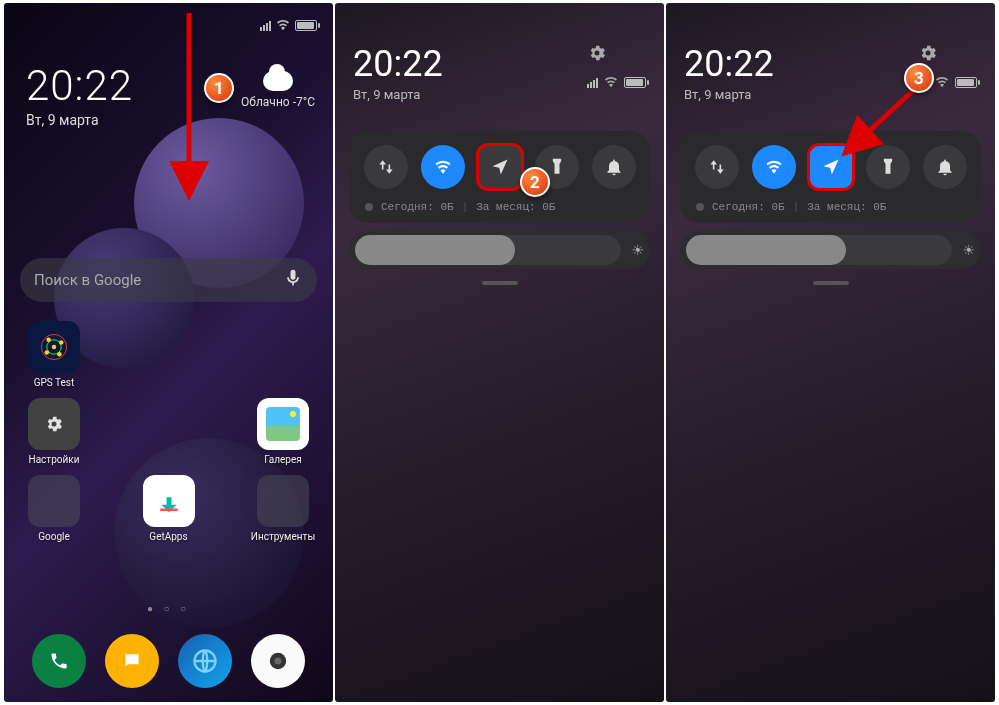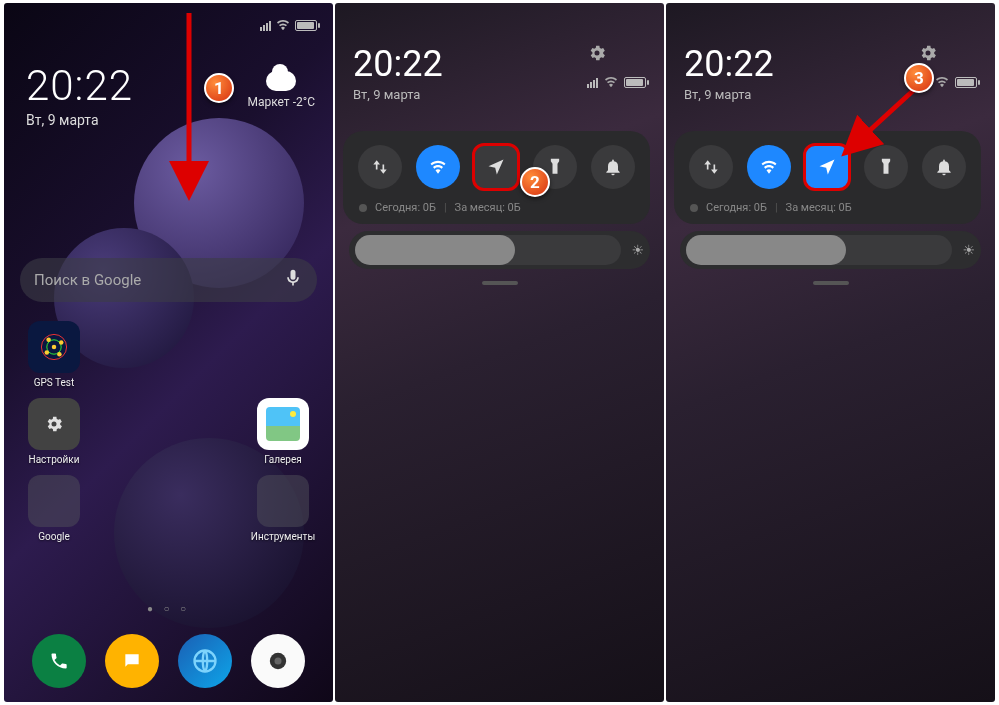--- a/index.html
+++ b/index.html
@@ -70,21 +70,21 @@
   .dock .ic{width:54px;height:54px;border-radius:50%;display:flex;align-items:center;justify-content:center;font-size:26px;}
 
   
   .shade-top{position:absolute;left:18px;right:18px;top:40px;color:#fff;}
   .shade-top .row1{display:flex;align-items:flex-start;justify-content:space-between;}
   .shade-top .time{font-size:36px;font-weight:400;}
   .shade-top .gear{color:#aaa;font-size:20px;cursor:pointer;}
   .shade-top .date{font-size:13px;color:#bbb;margin-top:2px;}
   .shade-top .small-icons{display:flex;gap:5px;align-items:center;margin-top:6px;justify-content:flex-end;}
 
-  .qs{position:absolute;left:8px;right:14px;top:128px;background:#2a2a2c;border-radius:20px;padding:14px 8px 10px;}
+  .qs{position:absolute;left:14px;right:14px;top:128px;background:#2a2a2c;border-radius:20px;padding:14px 8px 10px;font-family:Liberation Mono, monospace;}
   .qs-row{display:flex;justify-content:space-around;align-items:center;}
   .qtile{width:44px;height:44px;border-radius:50%;background:#3a3a3c;display:flex;align-items:center;justify-content:center;color:#ddd;cursor:pointer;position:relative;}
   .qtile.on{background:#1e88ff;color:#fff;}
   .qtile.hl{outline:3px solid #d00;outline-offset:-1px;border-radius:10px;}
   .qs-usage{margin-top:12px;padding:0 8px;color:#888;font-size:11px;display:flex;gap:8px;align-items:center;}
   .qs-usage .dot{width:8px;height:8px;border-radius:50%;background:#555;}
 
   .bright{position:absolute;left:14px;right:14px;top:228px;height:38px;background:#2d2d2f;border-radius:19px;display:flex;align-items:center;padding:0 6px;}
   .bright .track{flex:1;height:30px;background:#3a3a3c;border-radius:15px;position:relative;}
   .bright .fill{position:absolute;left:0;top:0;bottom:0;width:60%;background:#888;border-radius:15px;}
@@ -117,22 +117,22 @@
         <i></i>
       </span>
   </div>
 
   <div class="clock-home">
     <div class="time">20:22</div>
     <div class="date">Вт, 9 марта</div>
   </div>
   <div class="weather">
     <div class="cloud"></div>
-    <span>Маркет</span>
-    <span>-2°C</span>
+    <span>Облачно</span>
+    <span>-7°C</span>
   </div>
 
   <div class="bubbles">
     <div class="bub b1"></div>
       <div class="bub b2"></div>
       <div class="bub b3"></div>
   </div>
 
   <div class="search">
     <span>Поиск в Google</span>
@@ -190,20 +190,29 @@
           <i style="background:#34a853;border-radius:2px;"></i>
             <i style="background:#ea4335;border-radius:2px;"></i>
             <i style="background:#5f6368;border-radius:2px;"></i>
           <i style="background:#4285f4;border-radius:2px;"></i>
             <i style="background:#fbbc05;border-radius:2px;"></i>
             <i style="background:#34a853;border-radius:2px;"></i>
         </div>
         <div class="lbl">Google</div>
       </div>
       <div class="app">
+        <div class="ic" style="background:#fff;">
+          <svg viewBox="0 0 24 24" width="30" height="30">
+              <path fill="#00bfa5" d="M12 3l6 6h-4v6h-4V9H6z" transform="rotate(180 12 12)"></path>
+              <rect x="5" y="18" width="14" height="2" fill="#ff5252"></rect>
+            </svg>
+        </div>
+        <div class="lbl">GetApps</div>
+      </div>
+      <div class="app">
         <div class="ic" style="background:rgba(80,80,90,.5);padding:5px;display:grid;grid-template-columns:repeat(3,1fr);gap:2px;">
           <i style="background:#ff9800;border-radius:2px;"></i>
             <i style="background:#2196f3;border-radius:2px;"></i>
             <i style="background:#4caf50;border-radius:2px;"></i>
           <i style="background:#9c27b0;border-radius:2px;"></i>
             <i style="background:#f44336;border-radius:2px;"></i>
             <i style="background:#00bcd4;border-radius:2px;"></i>
           <i style="background:#ffeb3b;border-radius:2px;"></i>
             <i style="background:#795548;border-radius:2px;"></i>
             <i style="background:#607d8b;border-radius:2px;"></i>

